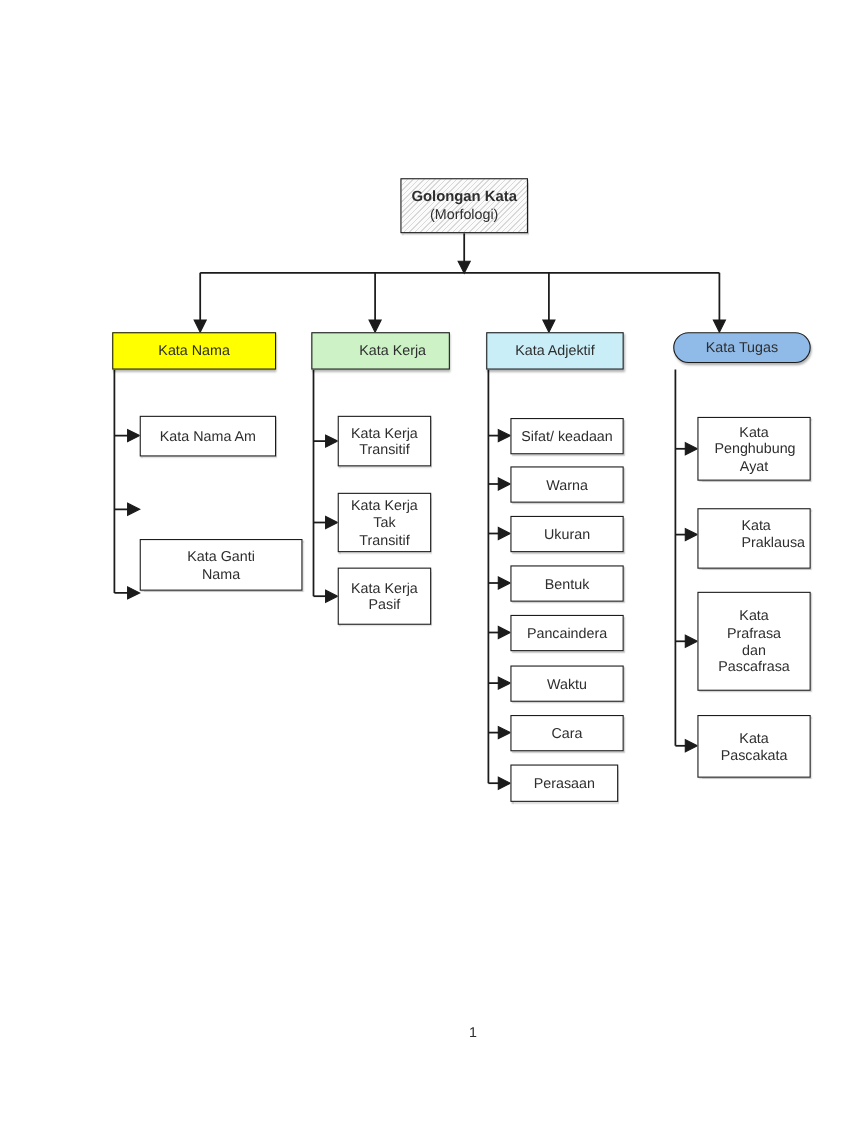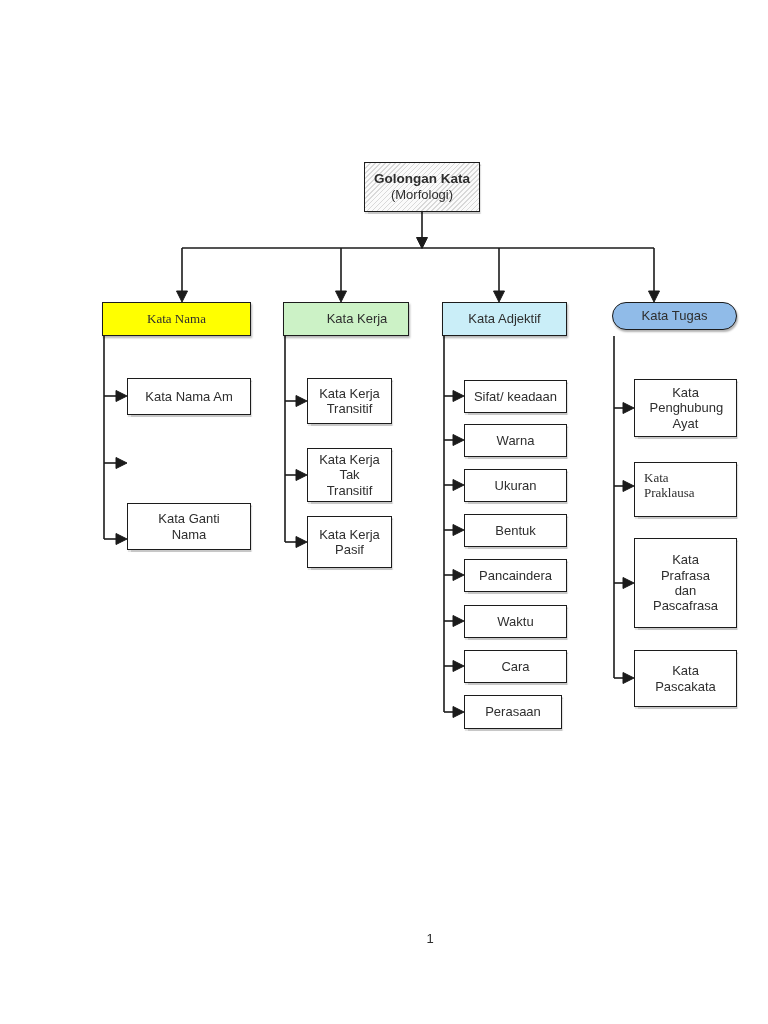--- a/index.html
+++ b/index.html
@@ -19,21 +19,21 @@
     box-shadow:1px 1.5px 1px rgba(0,0,0,0.22);
   }
   .root-node{
     flex-direction:column;
     background-color:#fbfbfb;
     background-image:repeating-linear-gradient(135deg,#d9d9d9 0,#d9d9d9 1px,transparent 1px,transparent 3.5px);
   }
   .root-title{font-weight:bold;font-size:13.5px;}
   .root-subtitle{font-size:13px;}
   .header{box-shadow:1px 2px 2px rgba(0,0,0,0.3);}
-  .align-left-top{justify-content:flex-start;align-items:flex-start;text-align:left;padding:7px 12px 0 9px;font-family:Liberation Serif, serif;}
+  .align-left-top{justify-content:flex-end;align-items:flex-start;text-align:left;padding:7px 0 0 9px;}
   .lbl{display:inline-block;}
   .mw62{max-width:62px;}
   .mw64{max-width:64px;}
   .mw66{max-width:66px;}
   .mw68{max-width:68px;}
   .mw72{max-width:72px;}
   .page-number{position:absolute;left:396px;top:931px;width:20px;text-align:center;font-size:13px;z-index:2;}
 </style>
 </head>
 <body>
@@ -107,37 +107,37 @@
       <line x1="590" y1="678" x2="600" y2="678"></line>
         <polygon points="599,672.5 599,683.5 610,678"></polygon>
     </g>
   </svg>
 
   <div class="node root-node" style="left:340px;top:162px;width:116px;height:50px">
     <div class="root-title">Golongan Kata</div>
     <div class="root-subtitle">(Morfologi)</div>
   </div>
 
-  <div class="node header" style="left: 78px; top: 302px; width: 149px; height: 34px; background-color: rgb(255, 255, 0); font-family: Liberation Serif, serif;">
+  <div class="node header" style="left: 78px; top: 302px; width: 149px; height: 34px; background-color: rgb(255, 255, 0);">
     <span class="lbl">Kata Nama</span>
   </div>
   <div class="node header" style="left: 259px; top: 302px; width: 126px; height: 34px; background-color: rgb(204, 242, 198); padding-left: 22px;">
     <span class="lbl">Kata Kerja</span>
   </div>
   <div class="node header" style="left: 418px; top: 302px; width: 125px; height: 34px; background-color: rgb(202, 238, 248);">
     <span class="lbl">Kata Adjektif</span>
   </div>
   <div class="node header" style="left: 588px; top: 302px; width: 125px; height: 28px; background-color: rgb(144, 187, 232); border-radius: 14px;">
     <span class="lbl">Kata Tugas</span>
   </div>
 
   <div class="node" style="left:103px;top:378px;width:124px;height:37px">
     <span class="lbl">Kata Nama Am</span>
   </div>
-  <div class="node" style="left:103px;top:503px;width:124px;height:47px">
+  <div class="node" style="left:103px;top:490px;width:148px;height:47px">
     <span class="lbl mw66">Kata Ganti Nama</span>
   </div>
 
   <div class="node" style="left:283px;top:378px;width:85px;height:46px">
     <span class="lbl">Kata Kerja Transitif</span>
   </div>
   <div class="node" style="left:283px;top:448px;width:85px;height:54px">
     <span class="lbl mw66">Kata Kerja Tak Transitif</span>
   </div>
   <div class="node" style="left:283px;top:516px;width:85px;height:52px">

